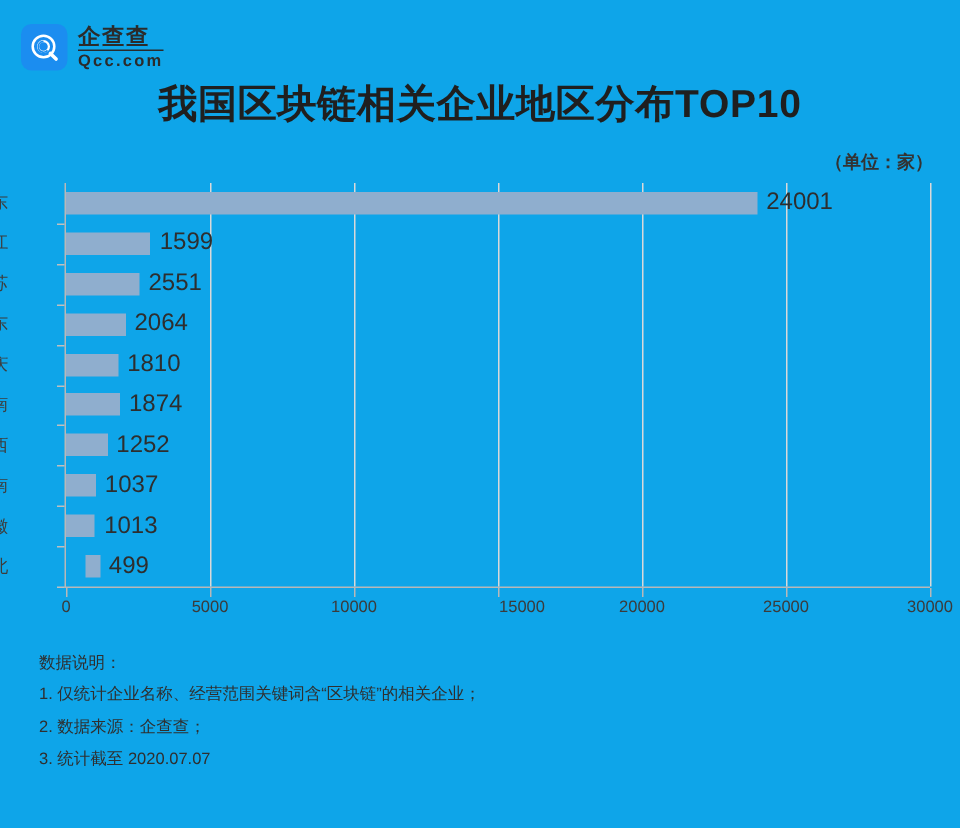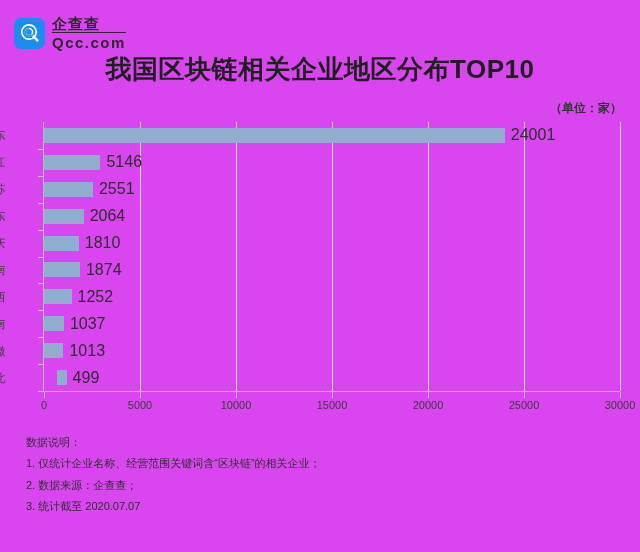--- a/index.html
+++ b/index.html
@@ -7,21 +7,21 @@
     width: 640px;
     height: 552px;
     background: #ffffff;
     font-family: "Liberation Sans", "DejaVu Sans", sans-serif;
     overflow: hidden;
   }
   #page {
     position: relative;
     width: 640px;
     height: 552px;
-    background: #d946ef;
+    background: #0ea5e9;
   }
 
   
   .brand {
     position: absolute;
     left: 14px;
     top: 16px;
     display: flex;
     align-items: center;
     gap: 7px;
@@ -44,21 +44,21 @@
   }
   .brand-cn {
     font-size: 15px;
     font-weight: 700;
     color: #2b2b2b;
     letter-spacing: 1px;
     border-bottom: 1.5px solid #2b2b2b;
     padding-bottom: 1px;
   }
   .brand-en {
-    font-size: 15px;
+    font-size: 11px;
     font-weight: 700;
     color: #2b2b2b;
     letter-spacing: 1.5px;
     margin-top: 2px;
   }
 
   
   .chart-title {
     position: absolute;
     left: 0;
@@ -200,39 +200,39 @@
         <div class="xtick" style="left: 0px;"></div>
         <div class="xlabel" style="left: 0px;">0</div>
         <div class="gridline" style="left: 96px;"></div>
         <div class="xtick" style="left: 96px;"></div>
         <div class="xlabel" style="left: 96px;">5000</div>
         <div class="gridline" style="left: 192px;"></div>
         <div class="xtick" style="left: 192px;"></div>
         <div class="xlabel" style="left: 192px;">10000</div>
         <div class="gridline" style="left: 288px;"></div>
         <div class="xtick" style="left: 288px;"></div>
-        <div class="xlabel" style="left: 288px;">15000</div>
+        <div class="xlabel" style="left: 304px;">15000</div>
         <div class="gridline" style="left: 384px;"></div>
         <div class="xtick" style="left: 384px;"></div>
         <div class="xlabel" style="left: 384px;">20000</div>
         <div class="gridline" style="left: 480px;"></div>
         <div class="xtick" style="left: 480px;"></div>
         <div class="xlabel" style="left: 480px;">25000</div>
         <div class="gridline" style="left: 576px;"></div>
         <div class="xtick" style="left: 576px;"></div>
         <div class="xlabel" style="left: 576px;">30000</div>
         <div class="bar-row" style="top: 5.95px;">
           <div class="bar" style="width: 460.819px; background: rgb(143, 174, 206);"></div>
           <span class="bar-value">24001</span>
         </div>
         <div class="cat-label" style="top: 13.45px;">广东</div>
         <div class="ytick" style="top: 26.9px;"></div>
         <div class="bar-row" style="top: 32.85px;">
           <div class="bar" style="width: 56.4672px; background: rgb(143, 174, 206);"></div>
-          <span class="bar-value">5146</span>
+          <span class="bar-value">1599</span>
         </div>
         <div class="cat-label" style="top: 40.35px;">浙江</div>
         <div class="ytick" style="top: 53.8px;"></div>
         <div class="bar-row" style="top: 59.75px;">
           <div class="bar" style="width: 48.9792px; background: rgb(143, 174, 206);"></div>
           <span class="bar-value">2551</span>
         </div>
         <div class="cat-label" style="top: 67.25px;">江苏</div>
         <div class="ytick" style="top: 80.7px;"></div>
         <div class="bar-row" style="top: 86.65px;">

